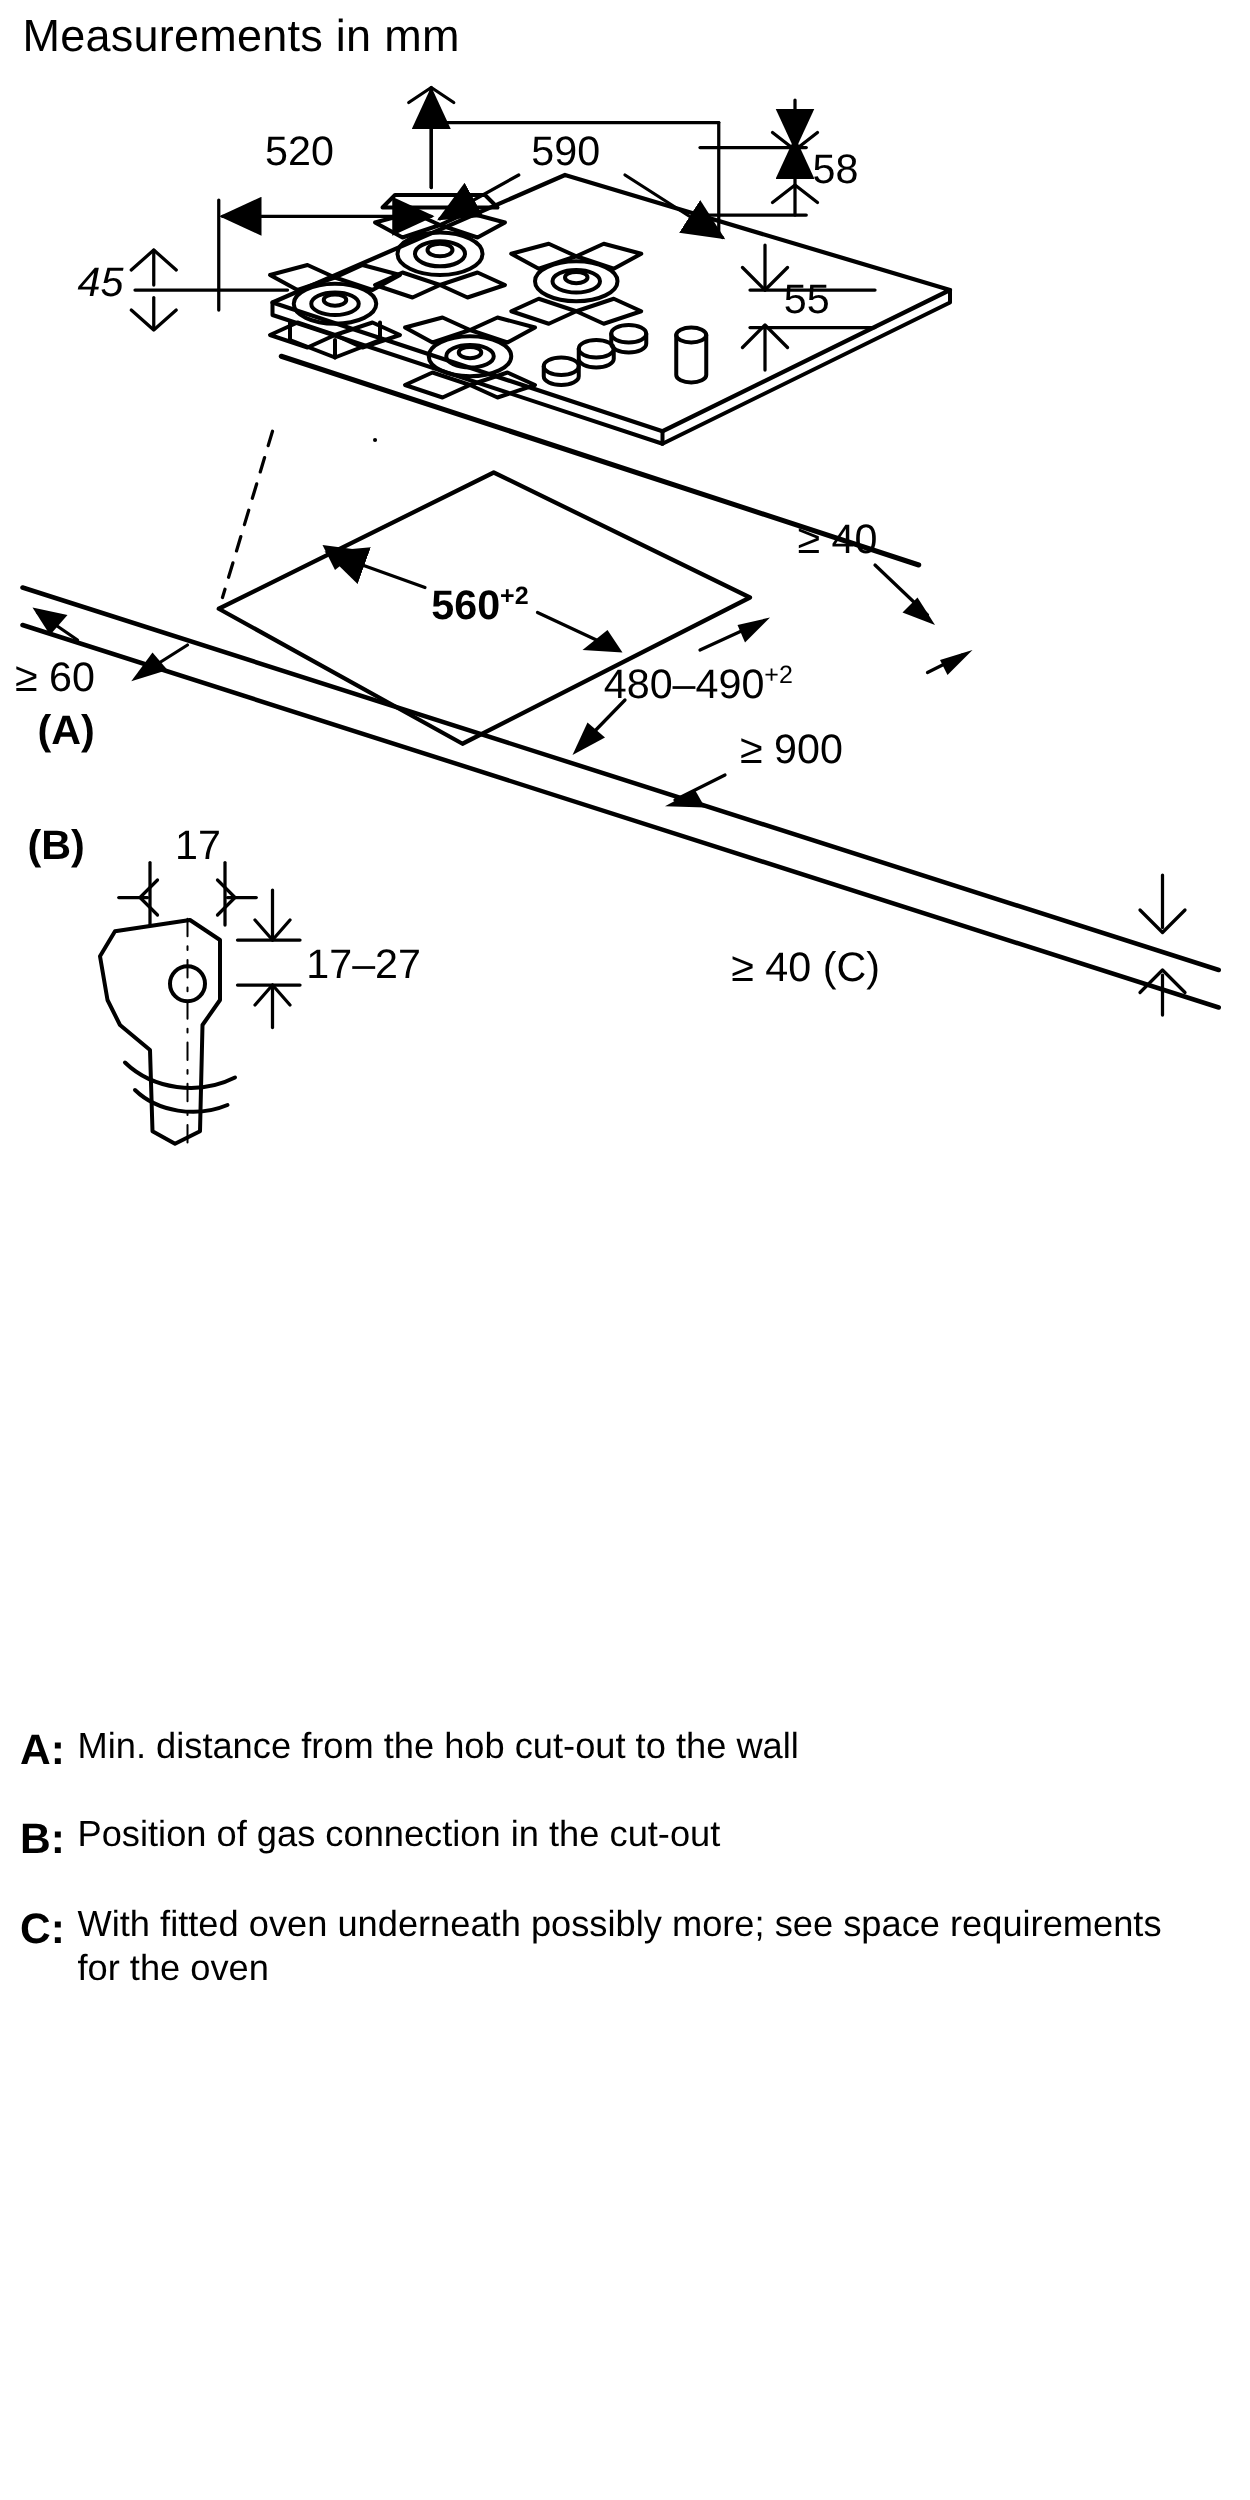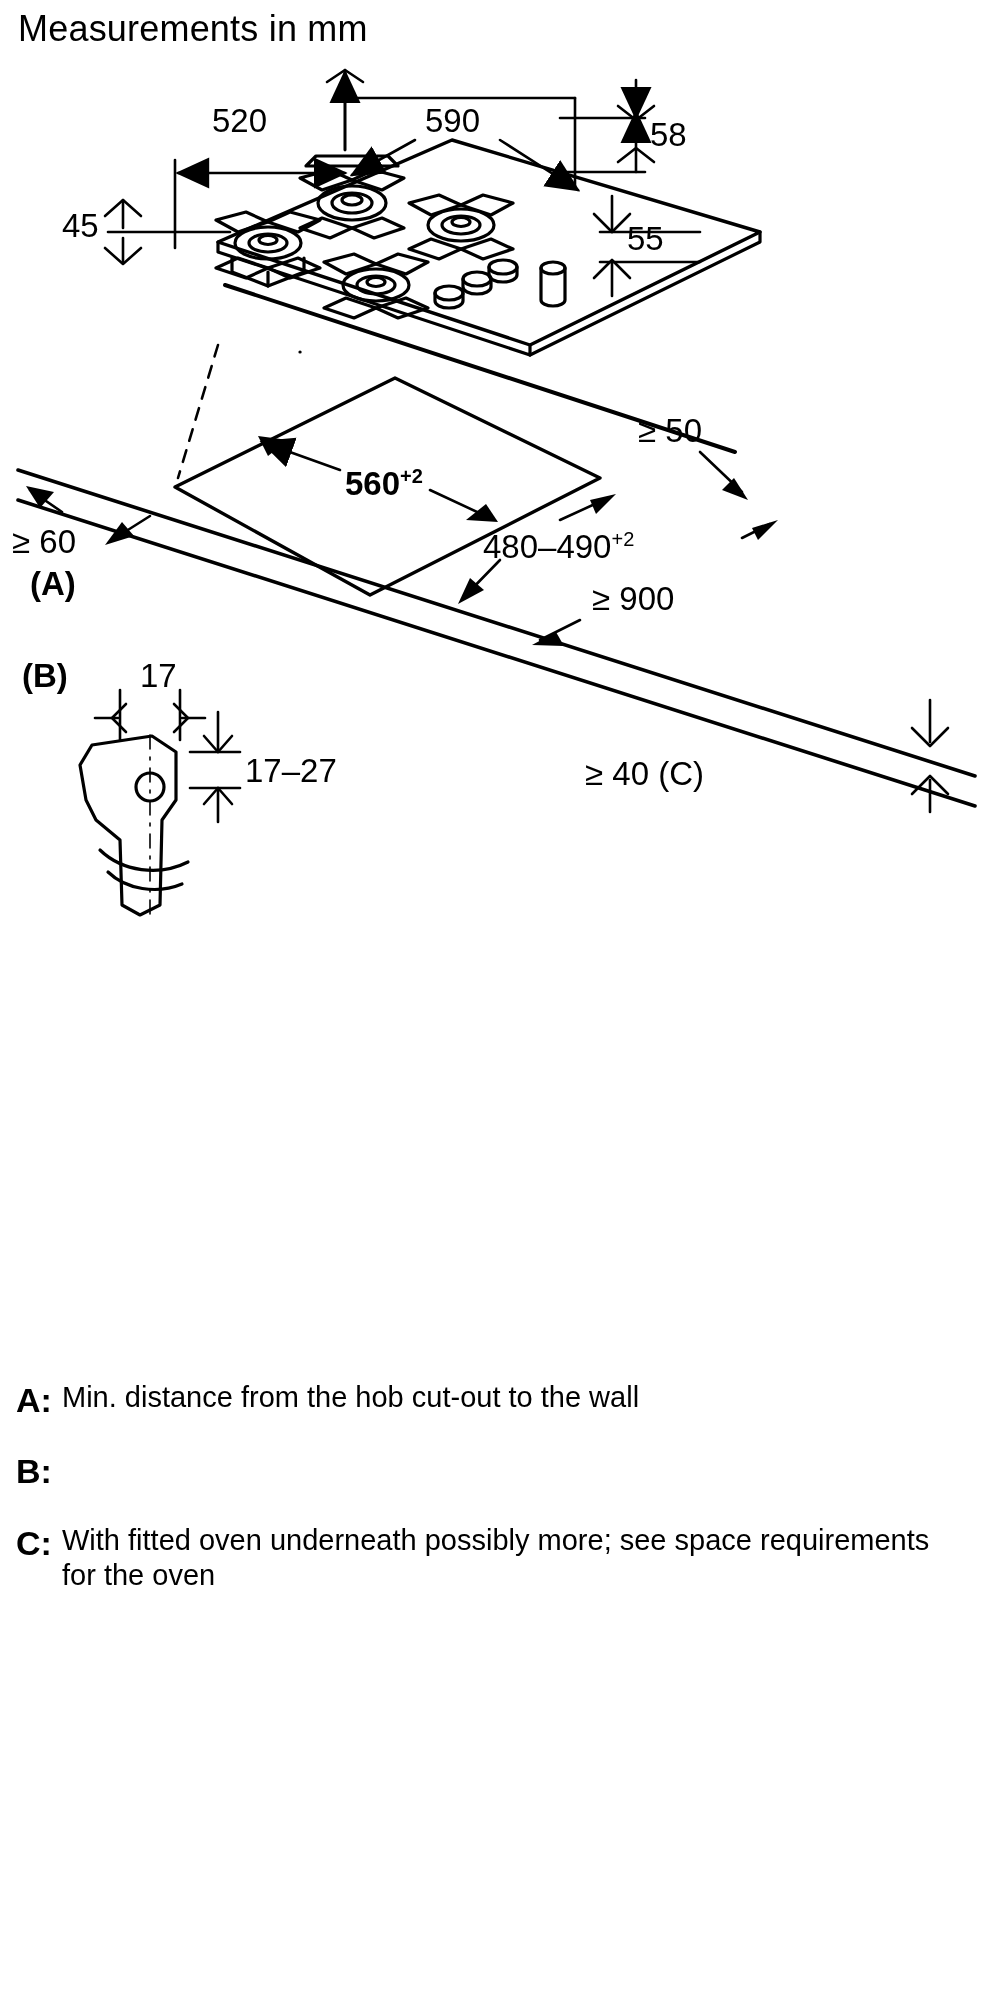--- a/index.html
+++ b/index.html
@@ -277,23 +277,23 @@
         <marker id="ah-gen" markerWidth="14" markerHeight="14" refX="12" refY="6" orient="auto">
           <path d="M 0 0 L 13 6 L 0 12 z" fill="#000" stroke="none"></path>
         </marker>
       </defs>
     </g>
   </svg>
 
   <div class="dim" style="left:212px; top:102px;">520</div>
   <div class="dim" style="left:425px; top:102px;">590</div>
   <div class="dim" style="left:650px; top:116px;">58</div>
-  <div class="dim" style="left:62px;  top:207px;">45</div>
+  <div class="dim" style="left:62px;  top:207px;font-style:italic;">45</div>
   <div class="dim" style="left:627px; top:220px;">55</div>
-  <div class="dim" style="left:638px; top:412px;">≥ 50</div>
+  <div class="dim" style="left:638px; top:412px;">≥ 40</div>
 
   <div class="dim" style="left:345px; top:465px;font-weight:bold;">
     <span>560</span><sup>+2</sup>
   </div>
 
   <div class="dim" style="left:483px; top:528px;">
     <span>480–490</span><sup>+2</sup>
   </div>
 
   <div class="dim" style="left:12px;  top:523px;">≥ 60</div>
@@ -306,20 +306,21 @@
     <span>≥ 40 (C)</span>
   </div>
 
   <div class="legend">
     <div class="legend-row">
       <div class="legend-key">A:</div>
       <div class="legend-text">Min. distance from the hob cut-out to the wall</div>
     </div>
     <div class="legend-row">
       <div class="legend-key">B:</div>
+      <div class="legend-text">Position of gas connection in the cut-out</div>
     </div>
     <div class="legend-row">
       <div class="legend-key">C:</div>
       <div class="legend-text">With fitted oven underneath possibly more; see space requirements for the oven</div>
     </div>
   </div>
 
 </div>
 
 </body></html>

